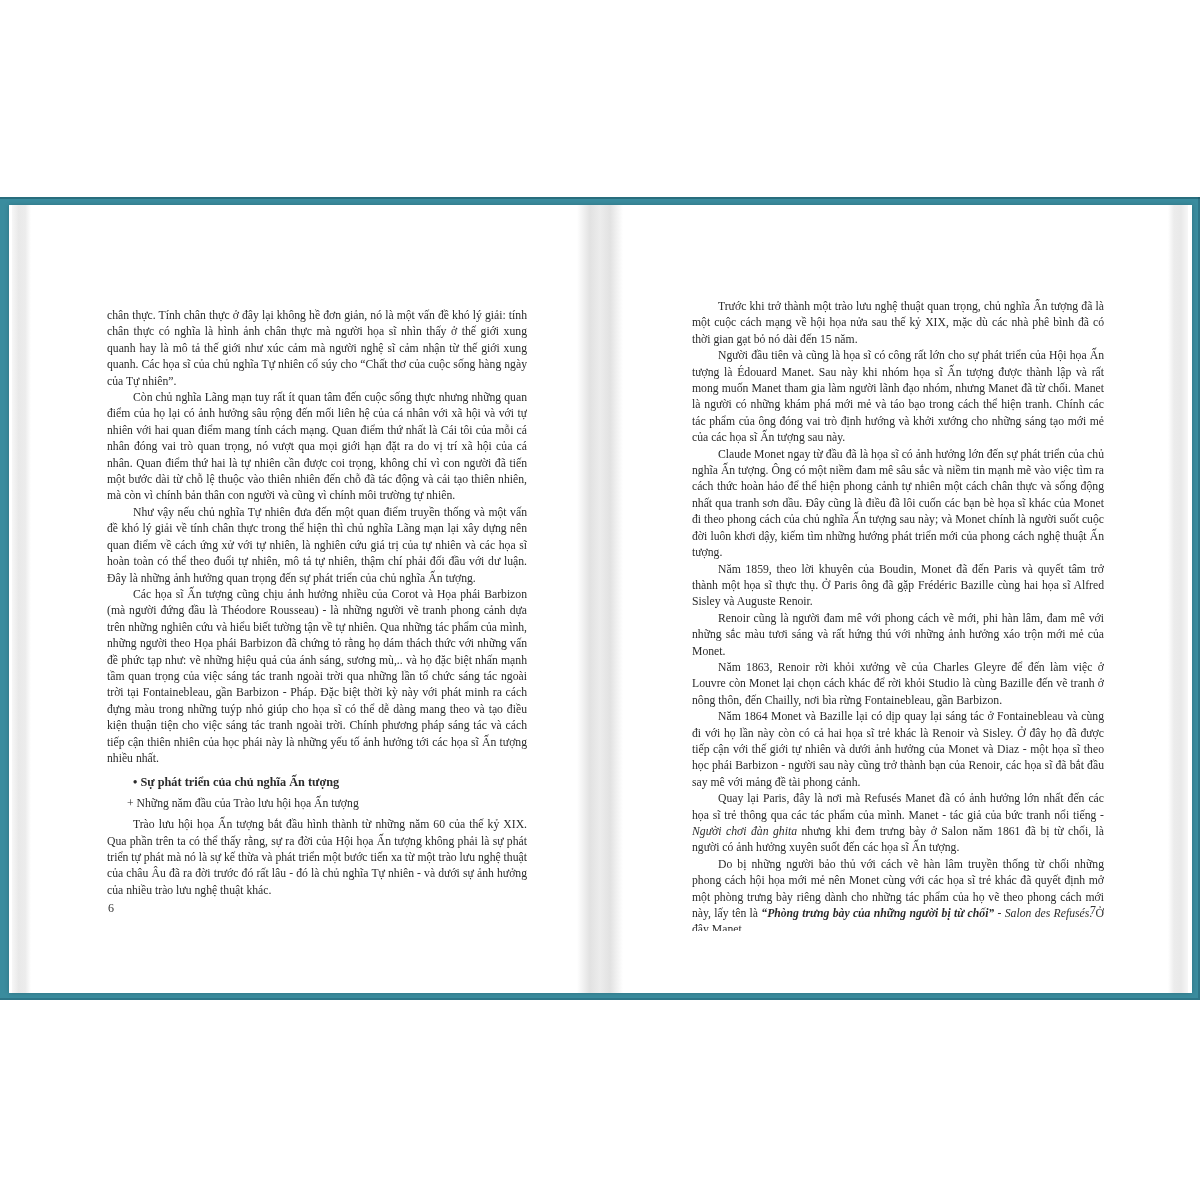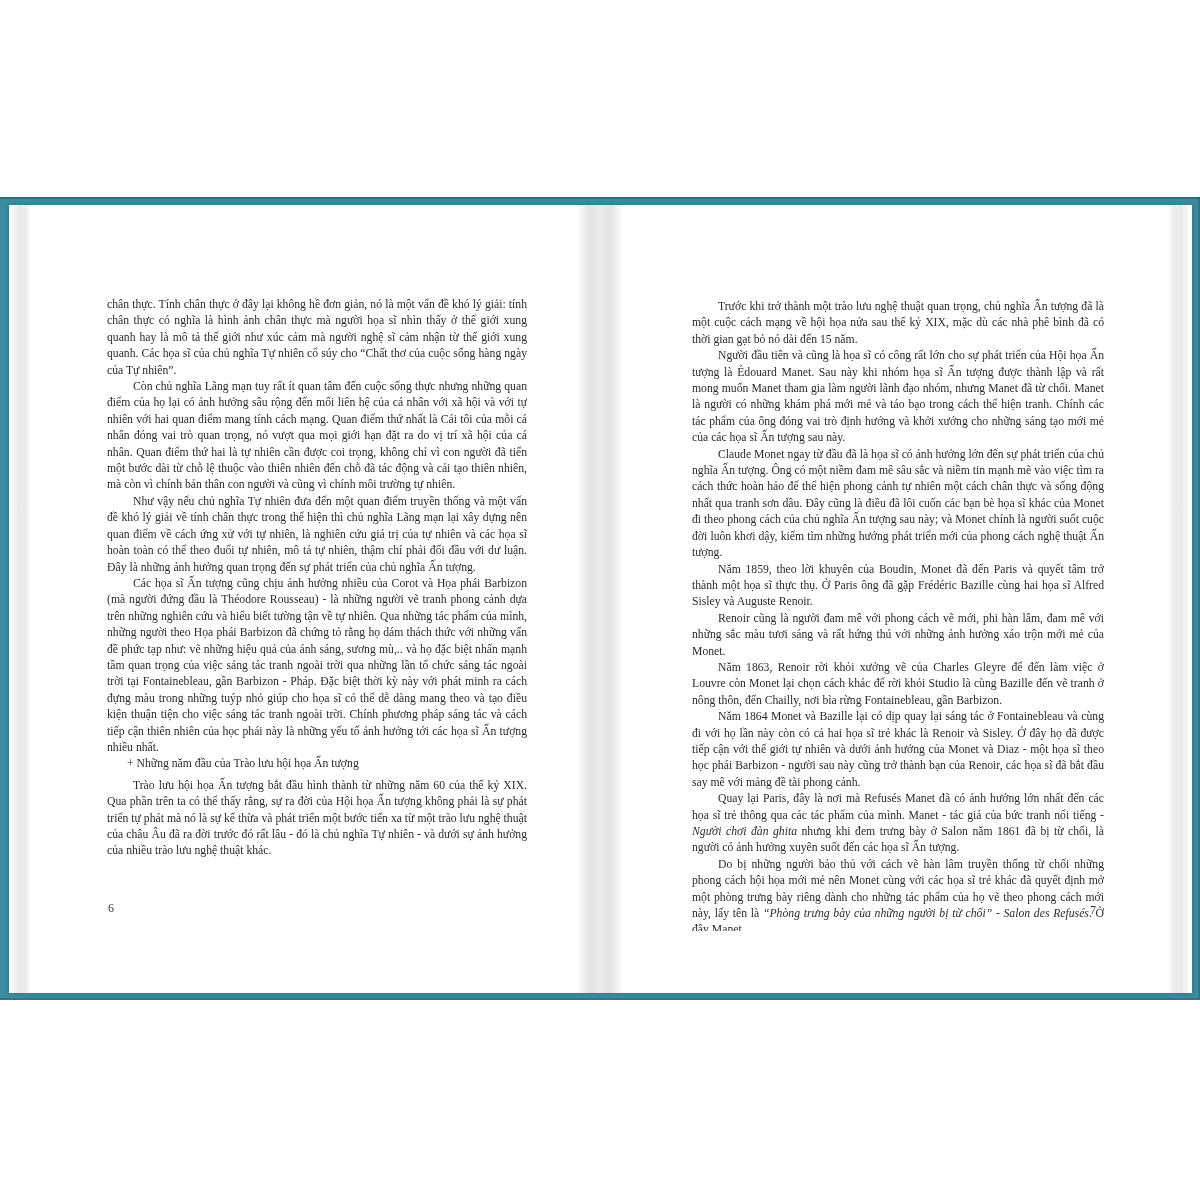--- a/index.html
+++ b/index.html
@@ -33,28 +33,28 @@
     position:absolute;left:568px;top:0;bottom:0;width:46px;
     background:linear-gradient(90deg,rgba(255,255,255,0) 0%,#e2e2e2 28%,#ececec 50%,#e2e2e2 72%,rgba(255,255,255,0) 100%);
   }
   .page-text{
     position:absolute;
     color:#2b2b2b;
     font-size:11.7px;line-height:16.4px;
     text-align:justify;
     overflow:hidden;
   }
-  .page-text.left{left:107px;top:297px;width:420px;height:632px;}
+  .page-text.left{left:107px;top:308px;width:420px;height:632px;}
   .page-text.right{left:692px;top:299px;width:412px;height:632px;}
   .para{margin:0;text-indent:26px;}
   .para.no-indent{text-indent:0;}
   .heading{margin:7px 0 5px 0;text-indent:26px;font-weight:bold;font-size:12.3px;}
   .subheading{margin:0 0 5px 0;text-indent:20px;}
   .it{font-style:italic;}
-  .bd{font-weight:normal;}
+  .bd{font-weight:bold;}
   .pageno{
     position:absolute;color:#333;font-size:12px;
   }
   .pageno-left{left:108px;top:901px;}
   .pageno-right{left:1070px;top:903px;width:26px;text-align:right;}
 </style>
 </head>
 <body>
 
 <div class="photo-frame">
@@ -63,20 +63,21 @@
     <div class="page-edge-right"></div>
     <div class="spine"></div>
   </div>
 </div>
 
 <div class="page-text left">
     <p class="para no-indent"><span>chân thực. Tính chân thực ở đây lại không hề đơn giản, nó là một vấn đề khó lý giải: tính chân thực có nghĩa là hình ảnh chân thực mà người họa sĩ nhìn thấy ở thế giới xung quanh hay là mô tả thế giới như xúc cảm mà người nghệ sĩ cảm nhận từ thế giới xung quanh. Các họa sĩ của chủ nghĩa Tự nhiên cổ súy cho “Chất thơ của cuộc sống hàng ngày của Tự nhiên”.</span></p>
     <p class="para"><span>Còn chủ nghĩa Lãng mạn tuy rất ít quan tâm đến cuộc sống thực nhưng những quan điểm của họ lại có ảnh hưởng sâu rộng đến mối liên hệ của cá nhân với xã hội và với tự nhiên với hai quan điểm mang tính cách mạng. Quan điểm thứ nhất là Cái tôi của mỗi cá nhân đóng vai trò quan trọng, nó vượt qua mọi giới hạn đặt ra do vị trí xã hội của cá nhân. Quan điểm thứ hai là tự nhiên cần được coi trọng, không chỉ vì con người đã tiến một bước dài từ chỗ lệ thuộc vào thiên nhiên đến chỗ đã tác động và cải tạo thiên nhiên, mà còn vì chính bản thân con người và cũng vì chính môi trường tự nhiên.</span></p>
     <p class="para"><span>Như vậy nếu chủ nghĩa Tự nhiên đưa đến một quan điểm truyền thống và một vấn đề khó lý giải về tính chân thực trong thể hiện thì chủ nghĩa Lãng mạn lại xây dựng nên quan điểm về cách ứng xử với tự nhiên, là nghiên cứu giá trị của tự nhiên và các họa sĩ hoàn toàn có thể theo đuổi tự nhiên, mô tả tự nhiên, thậm chí phải đối đầu với dư luận. Đây là những ảnh hưởng quan trọng đến sự phát triển của chủ nghĩa Ấn tượng.</span></p>
     <p class="para"><span>Các họa sĩ Ấn tượng cũng chịu ảnh hưởng nhiều của Corot và Họa phái Barbizon (mà người đứng đầu là Théodore Rousseau) - là những người vẽ tranh phong cảnh dựa trên những nghiên cứu và hiểu biết tường tận về tự nhiên. Qua những tác phẩm của mình, những người theo Họa phái Barbizon đã chứng tỏ rằng họ dám thách thức với những vấn đề phức tạp như: vẽ những hiệu quả của ánh sáng, sương mù,.. và họ đặc biệt nhấn mạnh tầm quan trọng của việc sáng tác tranh ngoài trời qua những lần tổ chức sáng tác ngoài trời tại Fontainebleau, gần Barbizon - Pháp. Đặc biệt thời kỳ này với phát minh ra cách đựng màu trong những tuýp nhỏ giúp cho họa sĩ có thể dễ dàng mang theo và tạo điều kiện thuận tiện cho việc sáng tác tranh ngoài trời. Chính phương pháp sáng tác và cách tiếp cận thiên nhiên của học phái này là những yếu tố ảnh hưởng tới các họa sĩ Ấn tượng nhiều nhất.</span></p>
+    <p class="heading">• Sự phát triển của chủ nghĩa Ấn tượng</p>
     <p class="subheading">+ Những năm đầu của Trào lưu hội họa Ấn tượng</p>
     <p class="para"><span>Trào lưu hội họa Ấn tượng bắt đầu hình thành từ những năm 60 của thế kỷ XIX. Qua phần trên ta có thể thấy rằng, sự ra đời của Hội họa Ấn tượng không phải là sự phát triển tự phát mà nó là sự kế thừa và phát triển một bước tiến xa từ một trào lưu nghệ thuật của châu Âu đã ra đời trước đó rất lâu - đó là chủ nghĩa Tự nhiên - và dưới sự ảnh hưởng của nhiều trào lưu nghệ thuật khác.</span></p>
   </div>
 <div class="page-text right">
     <p class="para"><span>Trước khi trở thành một trào lưu nghệ thuật quan trọng, chủ nghĩa Ấn tượng đã là một cuộc cách mạng về hội họa nửa sau thế kỷ XIX, mặc dù các nhà phê bình đã có thời gian gạt bỏ nó dài đến 15 năm.</span></p>
     <p class="para"><span>Người đầu tiên và cũng là họa sĩ có công rất lớn cho sự phát triển của Hội họa Ấn tượng là Édouard Manet. Sau này khi nhóm họa sĩ Ấn tượng được thành lập và rất mong muốn Manet tham gia làm người lãnh đạo nhóm, nhưng Manet đã từ chối. Manet là người có những khám phá mới mẻ và táo bạo trong cách thể hiện tranh. Chính các tác phẩm của ông đóng vai trò định hướng và khởi xướng cho những sáng tạo mới mẻ của các họa sĩ Ấn tượng sau này.</span></p>
     <p class="para"><span>Claude Monet ngay từ đầu đã là họa sĩ có ảnh hưởng lớn đến sự phát triển của chủ nghĩa Ấn tượng. Ông có một niềm đam mê sâu sắc và niềm tin mạnh mẽ vào việc tìm ra cách thức hoàn hảo để thể hiện phong cảnh tự nhiên một cách chân thực và sống động nhất qua tranh sơn dầu. Đây cũng là điều đã lôi cuốn các bạn bè họa sĩ khác của Monet đi theo phong cách của chủ nghĩa Ấn tượng sau này; và Monet chính là người suốt cuộc đời luôn khơi dậy, kiếm tìm những hướng phát triển mới của phong cách nghệ thuật Ấn tượng.</span></p>
     <p class="para"><span>Năm 1859, theo lời khuyên của Boudin, Monet đã đến Paris và quyết tâm trở thành một họa sĩ thực thụ. Ở Paris ông đã gặp Frédéric Bazille cùng hai họa sĩ Alfred Sisley và Auguste Renoir.</span></p>
     <p class="para"><span>Renoir cũng là người đam mê với phong cách vẽ mới, phi hàn lâm, đam mê với những sắc màu tươi sáng và rất hứng thú với những ảnh hưởng xáo trộn mới mẻ của Monet.</span></p>
     <p class="para"><span>Năm 1863, Renoir rời khỏi xưởng vẽ của Charles Gleyre để đến làm việc ở Louvre còn Monet lại chọn cách khác để rời khỏi Studio là cùng Bazille đến vẽ tranh ở nông thôn, đến Chailly, nơi bìa rừng Fontainebleau, gần Barbizon.</span></p>

